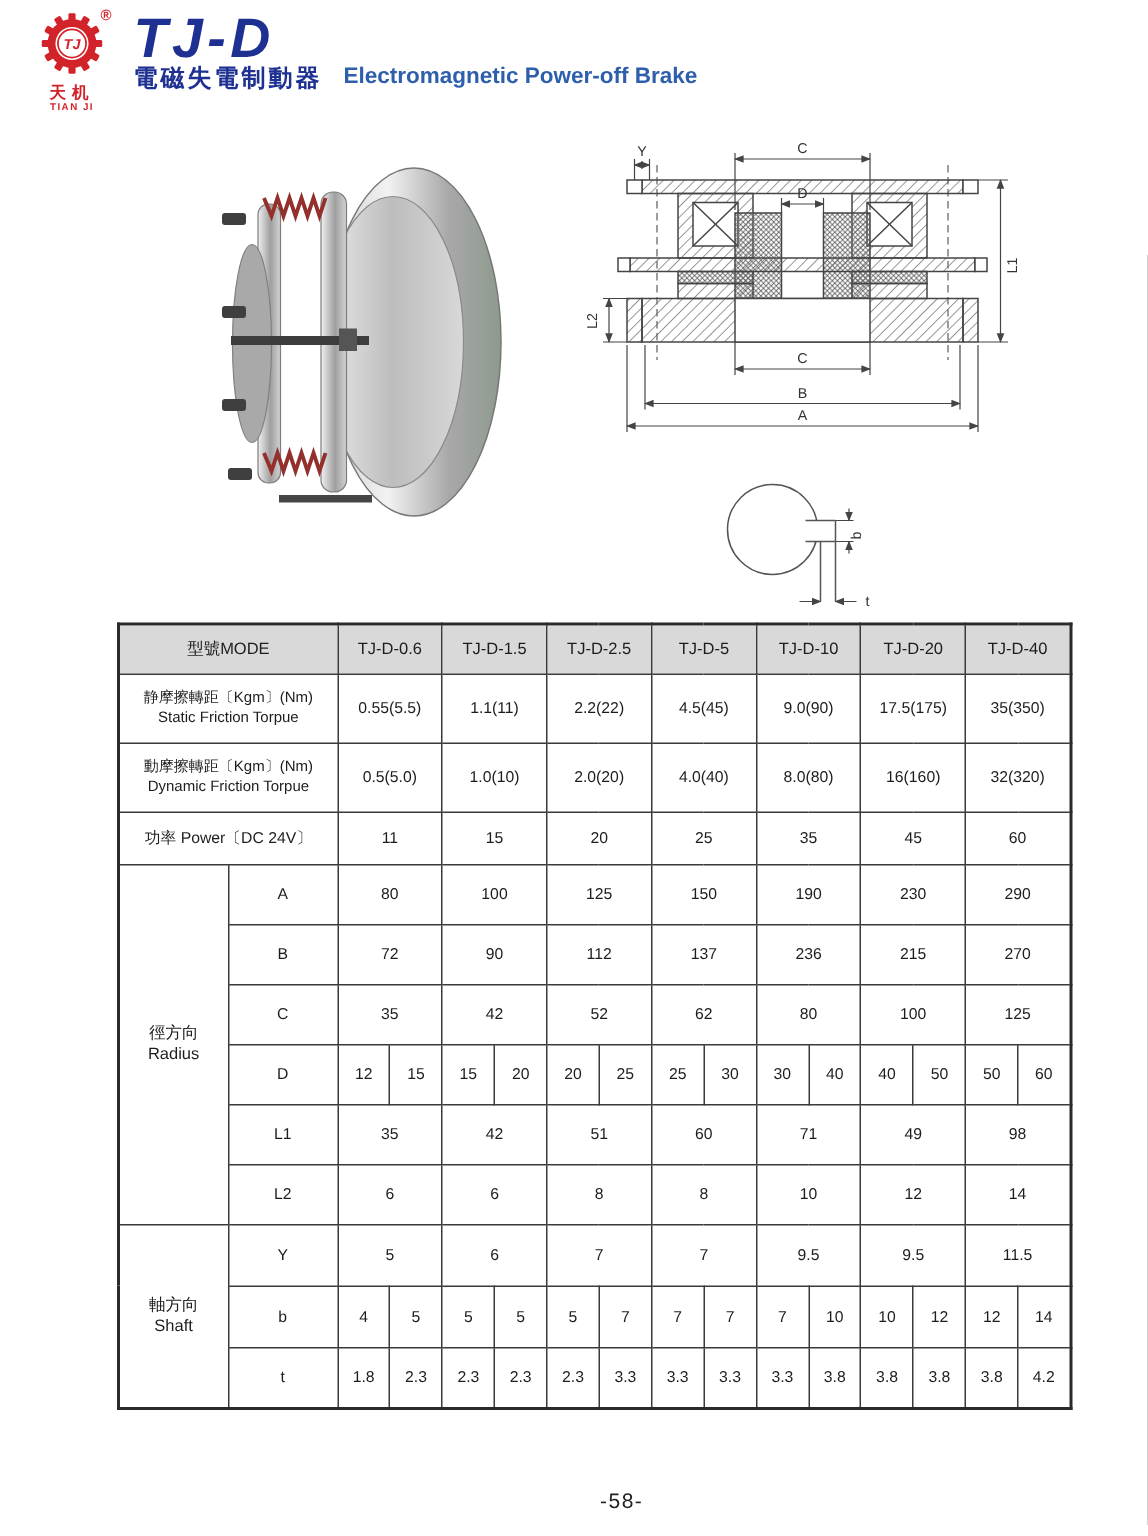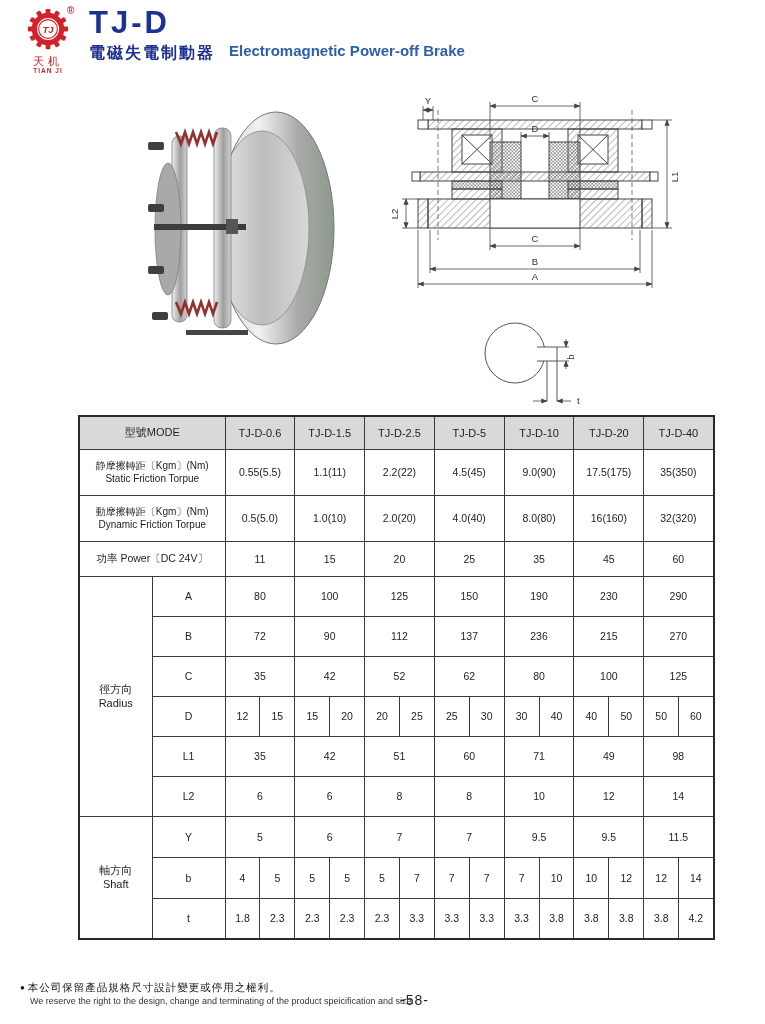--- a/index.html
+++ b/index.html
@@ -5,24 +5,24 @@
   * { margin:0; padding:0; box-sizing:border-box; }
   body { background:#888; }
   .page {
     position:relative; width:765px; height:1024px; margin:0 auto;
     background:#ffffff; overflow:hidden;
     font-family:"Liberation Sans","DejaVu Sans",sans-serif; color:#222;
   }
   
   .logo { position:absolute; left:12px; top:6px; width:72px; text-align:center; }
   .logo .reg { position:absolute; left:55px; top:-1px; color:#d2232a; font-size:10px; font-weight:bold; }
-  .logo-cn { color:#d2232a; font-size:11px; font-weight:normal; letter-spacing:4px; line-height:11px; }
+  .logo-cn { color:#d2232a; font-size:11px; font-weight:bold; letter-spacing:4px; line-height:11px; }
   .logo-en { color:#d2232a; font-size:6.5px; font-weight:bold; letter-spacing:1px; line-height:8px; }
   .model-title {
-    position:absolute; left:89px; top:5px; font-size:31px; font-weight:bold; 
+    position:absolute; left:89px; top:5px; font-size:37px; font-weight:bold; font-style:italic;
     color:#1e3092; letter-spacing:3px;
   }
   .sub-row { position:absolute; left:89px; top:42px; white-space:nowrap; }
   .title-cn { font-size:16px; font-weight:bold; color:#1e3092; letter-spacing:2px; }
   .title-en { font-size:15px; font-weight:bold; color:#2e5fad; margin-left:14px; vertical-align:2px;text-align:right; }
   
   .photo-svg   { position:absolute; left:128px; top:106px; }
   .drawing-svg { position:absolute; left:390px; top:80px; }
   .shaft-svg   { position:absolute; left:473px; top:313px; }
   .dim-text { font-family:"Liberation Sans",sans-serif; font-size:9.5px; fill:#333; }
@@ -412,19 +412,15 @@
           <td class="value-cell">3.3</td>
           <td class="value-cell">3.8</td>
           <td class="value-cell">3.8</td>
           <td class="value-cell">3.8</td>
           <td class="value-cell">3.8</td>
           <td class="value-cell">4.2</td>
         </tr>
       </tbody>
   </table>
 
-  <div class="footer-note">
-    <div class="note-line1"><span class="bullet">●</span><span>本公司保留產品規格尺寸設計變更或停用之權利。</span></div>
-    <div class="note-line2">We reserve the right to the design, change and terminating of the product speicification and size.</div>
-  </div>
   <div class="page-num">-58-</div>
 
 </div>
 
 </body></html>

